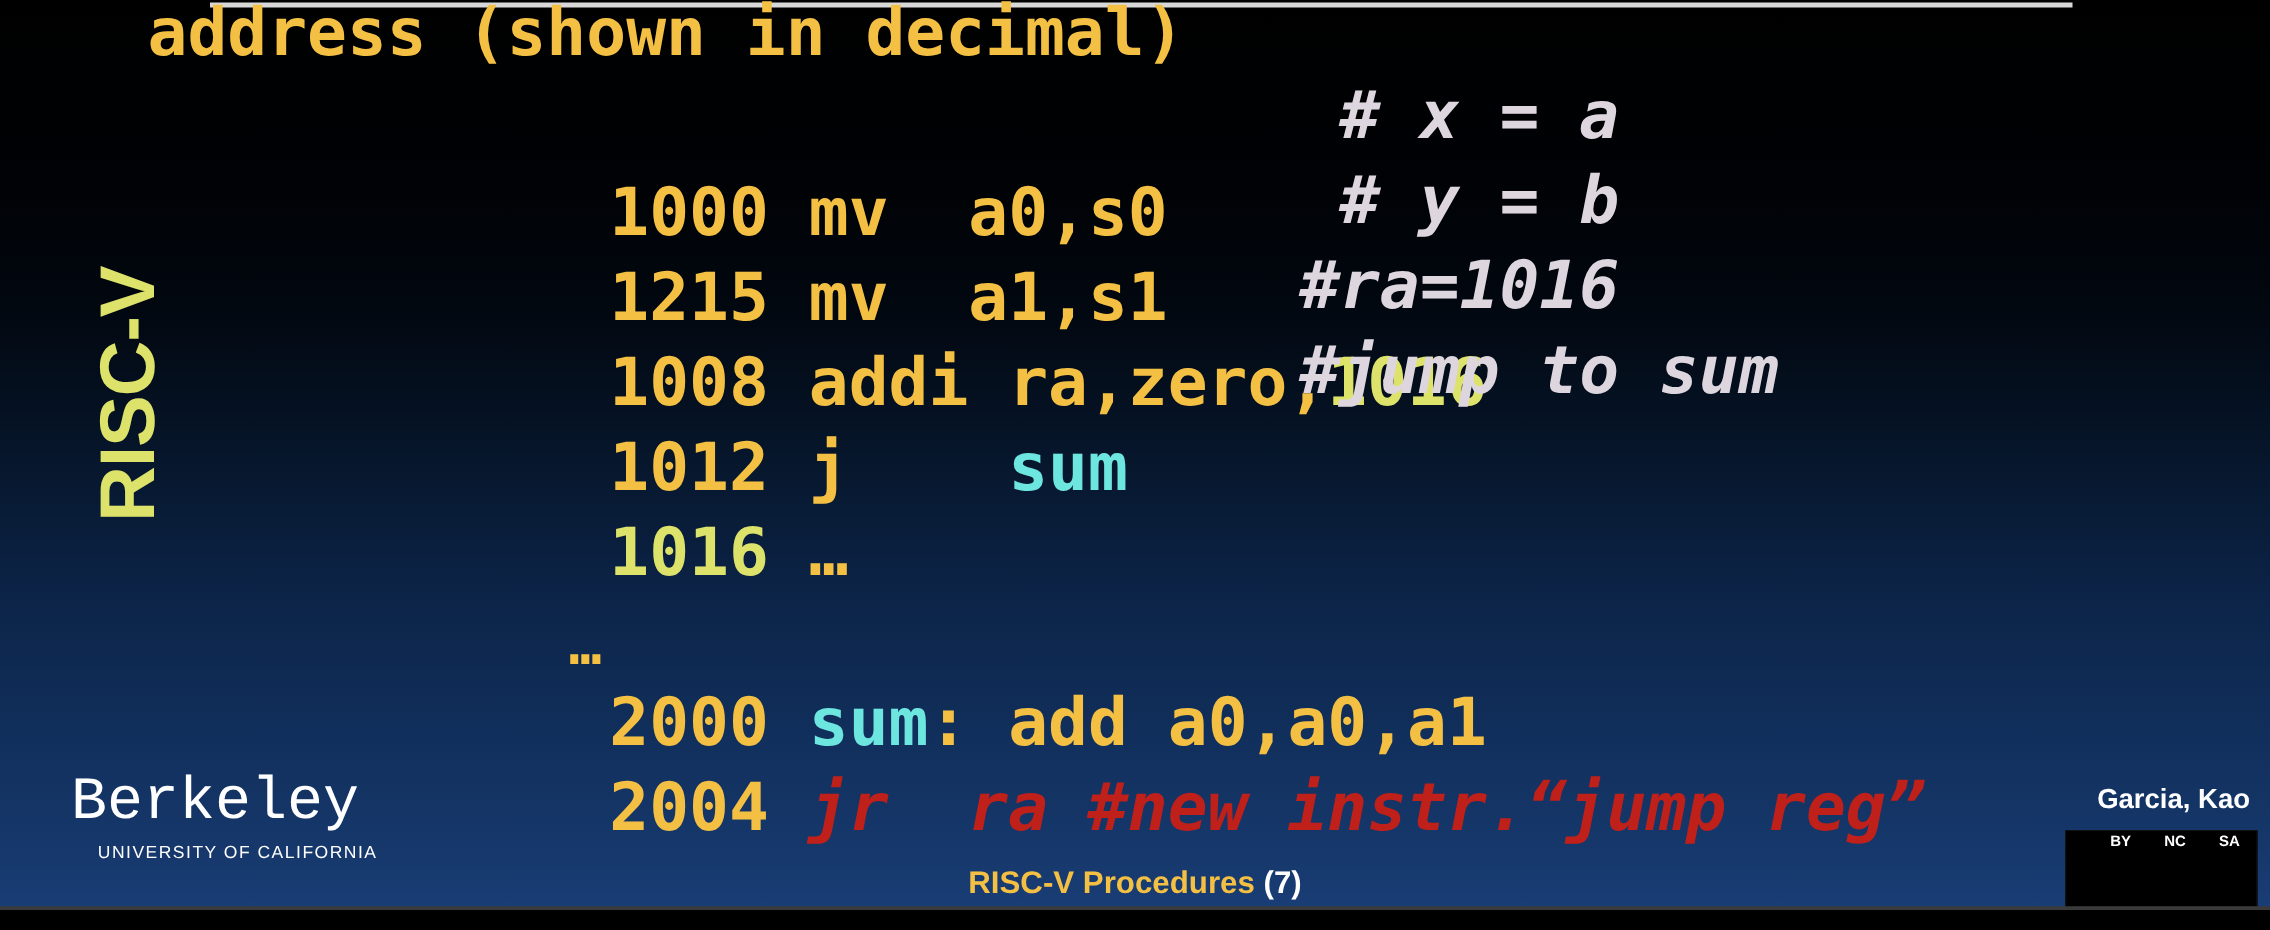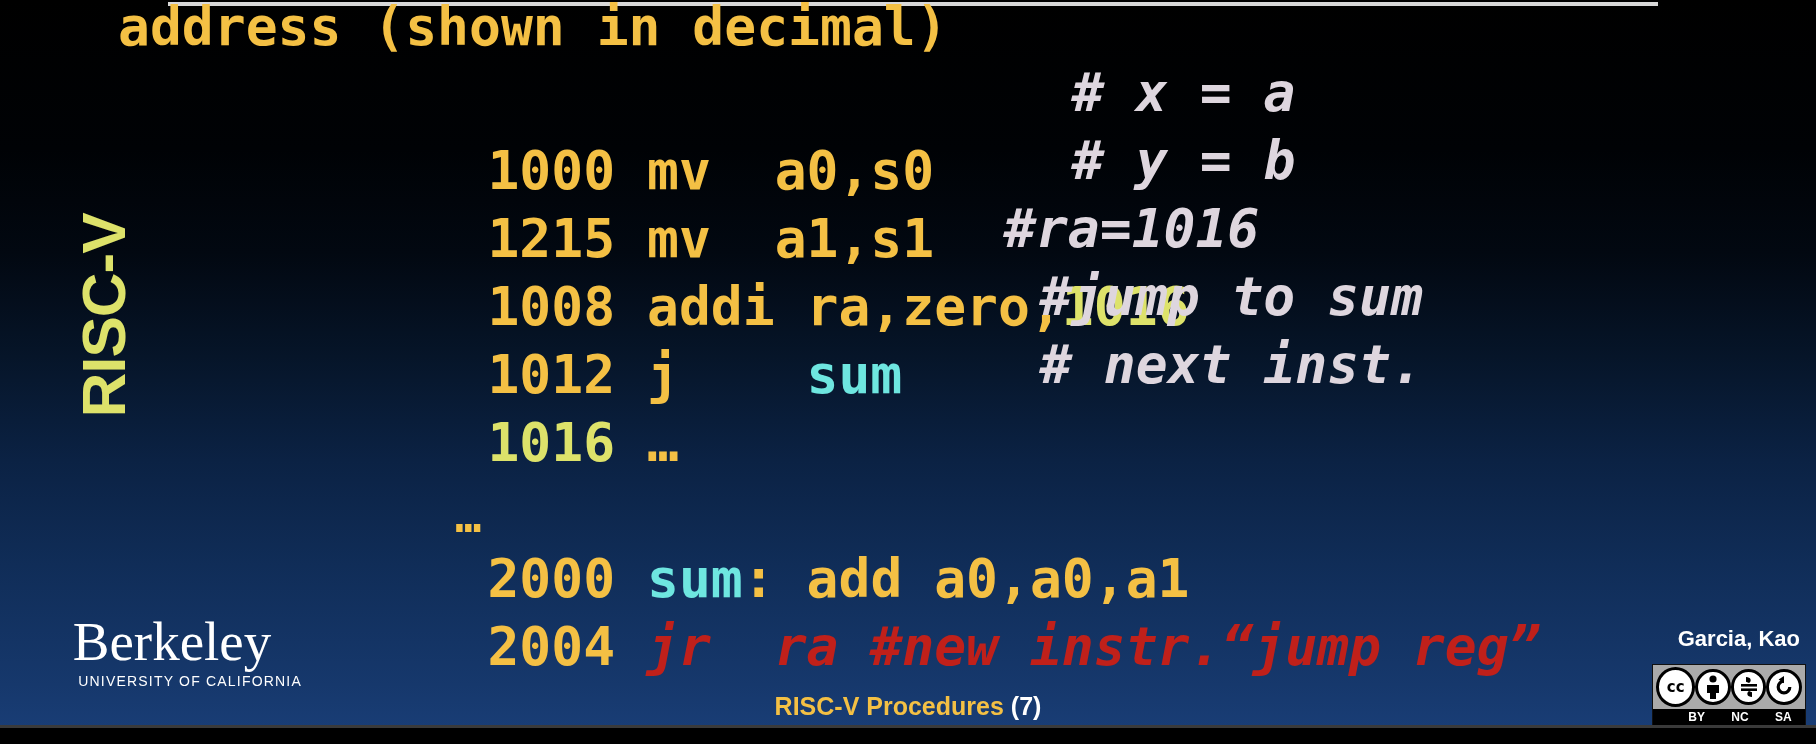--- a/index.html
+++ b/index.html
@@ -126,22 +126,22 @@
   
   .berkeley {
     position: absolute;
     left: 42px;
     top: 613px;
     width: 260px;
     color: #ffffff;
     text-align: center;
   }
   .berkeley .word {
-    font-family: Liberation Serif, serif;
-    font-size: 55px;
+    font-family: Liberation Mono, monospace;
+    font-size: 48px;
     line-height: 58px;
     letter-spacing: 0px;
     display: block;
   }
   .berkeley .sub {
     font-family: "Liberation Sans", sans-serif;
     font-size: 14px;
     letter-spacing: 1.2px;
     display: block;
     margin-top: 2px;
@@ -252,33 +252,32 @@
 
     
     <div class="row" style="top:122px;">
       <span class="gold">1215</span><span class="gold"> mv  a1,s1</span>
       <span class="cmt comment" style="left:776px;top:0;"># y = b</span>
     </div>
 
     
     <div class="row" style="top:190px;">
       <span class="gold">1008</span><span class="gold"> addi ra,zero,</span><span class="lime">1016</span>
-      <span class="cmt comment" style="left:708px;top:0;">#ra=1016</span>
+      <span class="cmt comment" style="left:744px;top:0;">#ra=1016</span>
     </div>
 
     
     <div class="row" style="top:258px;">
       <span class="gold">1012</span><span class="gold"> j    </span><span class="cyan">sum</span>
       <span class="cmt comment" style="left:744px;top:0;">#jump to sum</span>
     </div>
 
     
     <div class="row" style="top:326px;">
       <span class="lime">1016</span><span class="gold"> …</span>
-      <span class="cmt comment" style="left:744px;top:0;"># next inst.</span>
     </div>
 
     
     <div class="row" style="top:400px;font-size:44px;">
       <span class="gold">…</span>
     </div>
 
     
     <div class="row" style="top:462px;">
       <span class="gold">2000</span><span class="gold"> </span><span class="cyan">sum</span><span class="gold">: add a0,a0,a1</span>
@@ -296,45 +295,20 @@
     <span class="sub">UNIVERSITY OF CALIFORNIA</span>
   </div>
 
   <div class="footer-title">
     <span>RISC-V Procedures</span><span> </span><span class="num">(7)</span>
   </div>
 
   <div class="authors">Garcia, Kao</div>
 
   <div class="cc-badge">
-    <div class="cc-top">
-      <div class="cc-circ wide">
-        <span>cc</span>
-      </div>
-      <div class="cc-circ">
-        <svg class="cc-svg" width="22" height="26" viewBox="0 0 22 26" aria-hidden="true">
-          <circle cx="11" cy="5" r="3.6" fill="#000"></circle>
-          <path d="M5 11 h12 v8 h-3 v6 h-6 v-6 h-3 z" fill="#000"></path>
-        </svg>
-      </div>
-      <div class="cc-circ">
-        <svg class="cc-svg" width="24" height="24" viewBox="0 0 24 24" aria-hidden="true">
-          <path d="M4 9 h16 v2.6 h-16 z" fill="#000"></path>
-          <path d="M4 13.4 h16 v2.6 h-16 z" fill="#000"></path>
-          <path d="M9 2 c5 0 6 4 3 6 l-3 -1.2 z" fill="#000"></path>
-          <path d="M15 22 c-5 0 -6 -4 -3 -6 l3 1.2 z" fill="#000"></path>
-        </svg>
-      </div>
-      <div class="cc-circ">
-        <svg class="cc-svg" width="24" height="24" viewBox="0 0 24 24" aria-hidden="true">
-          <path d="M12 4.6 a7.4 7.4 0 1 0 7.4 7.4 h-3.2 a4.2 4.2 0 1 1 -4.2 -4.2 z" fill="#000"></path>
-          <path d="M12 1 l0 7.2 l-5.4 -3.6 z" fill="#000"></path>
-        </svg>
-      </div>
-    </div>
     <div class="cc-bottom">
       <span>BY</span>
       <span>NC</span>
       <span>SA</span>
     </div>
   </div>
 
   <div class="bottom-bar-line"></div>
   <div class="bottom-bar"></div>
 

